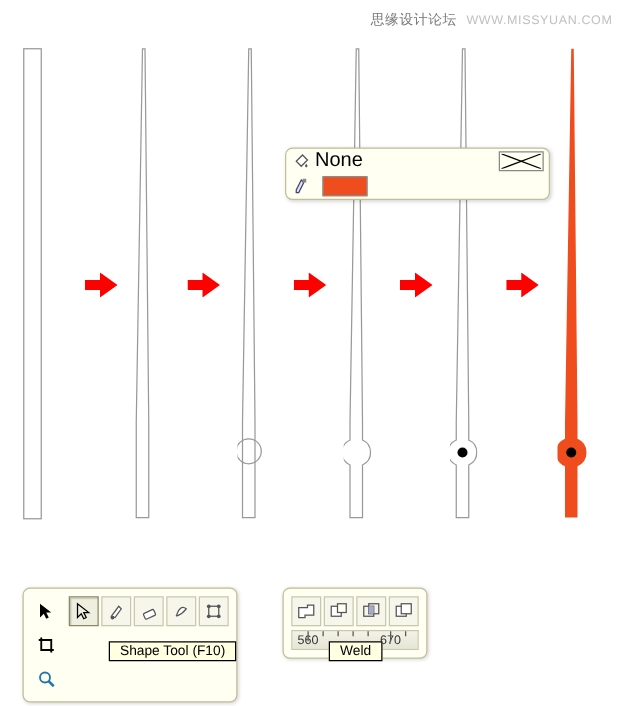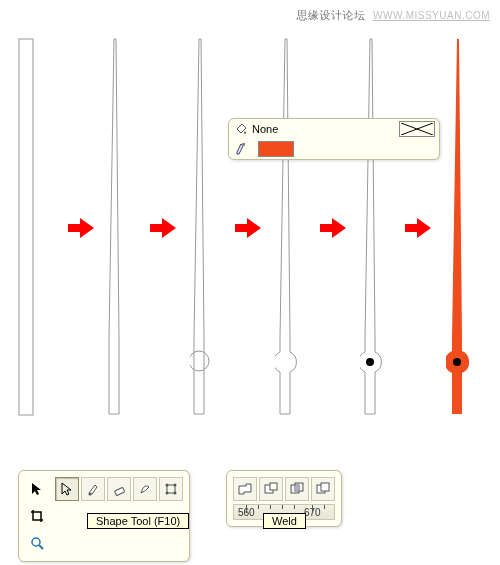--- a/index.html
+++ b/index.html
@@ -1,23 +1,23 @@
 <!DOCTYPE html>
 <html><head>
 <meta charset="utf-8">
 <style>
   body { margin: 0; font-family: Arial, sans-serif; font-size: 11px; background: #fff; width: 500px; height: 565px; position: relative; }
   .watermark { position: absolute; top: 8px; right: 10px; font-size: 11px; color: #b0b0b0; letter-spacing: .5px;}
   .wm-cn { color: #777; margin-right: 4px; font-family: "Microsoft YaHei", sans-serif; text-align: right; }
-  .wm-url { color: #c0c0c0; font-size: 10px; text-decoration: underline; }
+  .wm-url { color: #c0c0c0; font-size: 10px; }
   .stage { position: absolute; top: 38px; left: 10px; width: 480px; height: 410px; }
   .shape { position: absolute; }
   .arrow { position: absolute; width: 26px; height: 20px; }
   .arrow svg { display:block; }
-  .popup { position: absolute; background: #fffff2; border: 1px solid #bfbf99; border-radius: 6px; box-shadow: 1px 1px 3px rgba(0,0,0,.15); font-size: 11px; }
+  .popup { position: absolute; background: #fffff2; border: 1px solid #bfbf99; border-radius: 6px; box-shadow: 1px 1px 3px rgba(0,0,0,.15); font-size: 16px; }
   .popup-row { display:flex; align-items:center; height:18px; padding: 1px 4px; }
   .popup-row .ico { width:15px; height:15px; display:flex; align-items:center; justify-content:center; margin-right:4px; }
   .popup-row .lbl { flex:1; color:#000; }
   .popup-row .swatch { width:34px; height:14px; border:1px solid #888; margin-left:6px; display:flex; align-items:center; justify-content:center; }
   .sw-x svg { display:block; }
   .sw-red { background:#ef4d1d; }
   .panel { position:absolute; background:#fffff2; border:1px solid #bfbf99; border-radius:6px; box-shadow:1px 1px 3px rgba(0,0,0,.15); padding:6px; }
   .panel-row { display:flex; align-items:center; gap:2px; }
   .btn { width:22px; height:22px; border:1px solid #c8c8b0; background:#f6f6ea; display:flex; align-items:center; justify-content:center; }
   .btn.noborder { border:1px solid transparent; background:transparent; }

